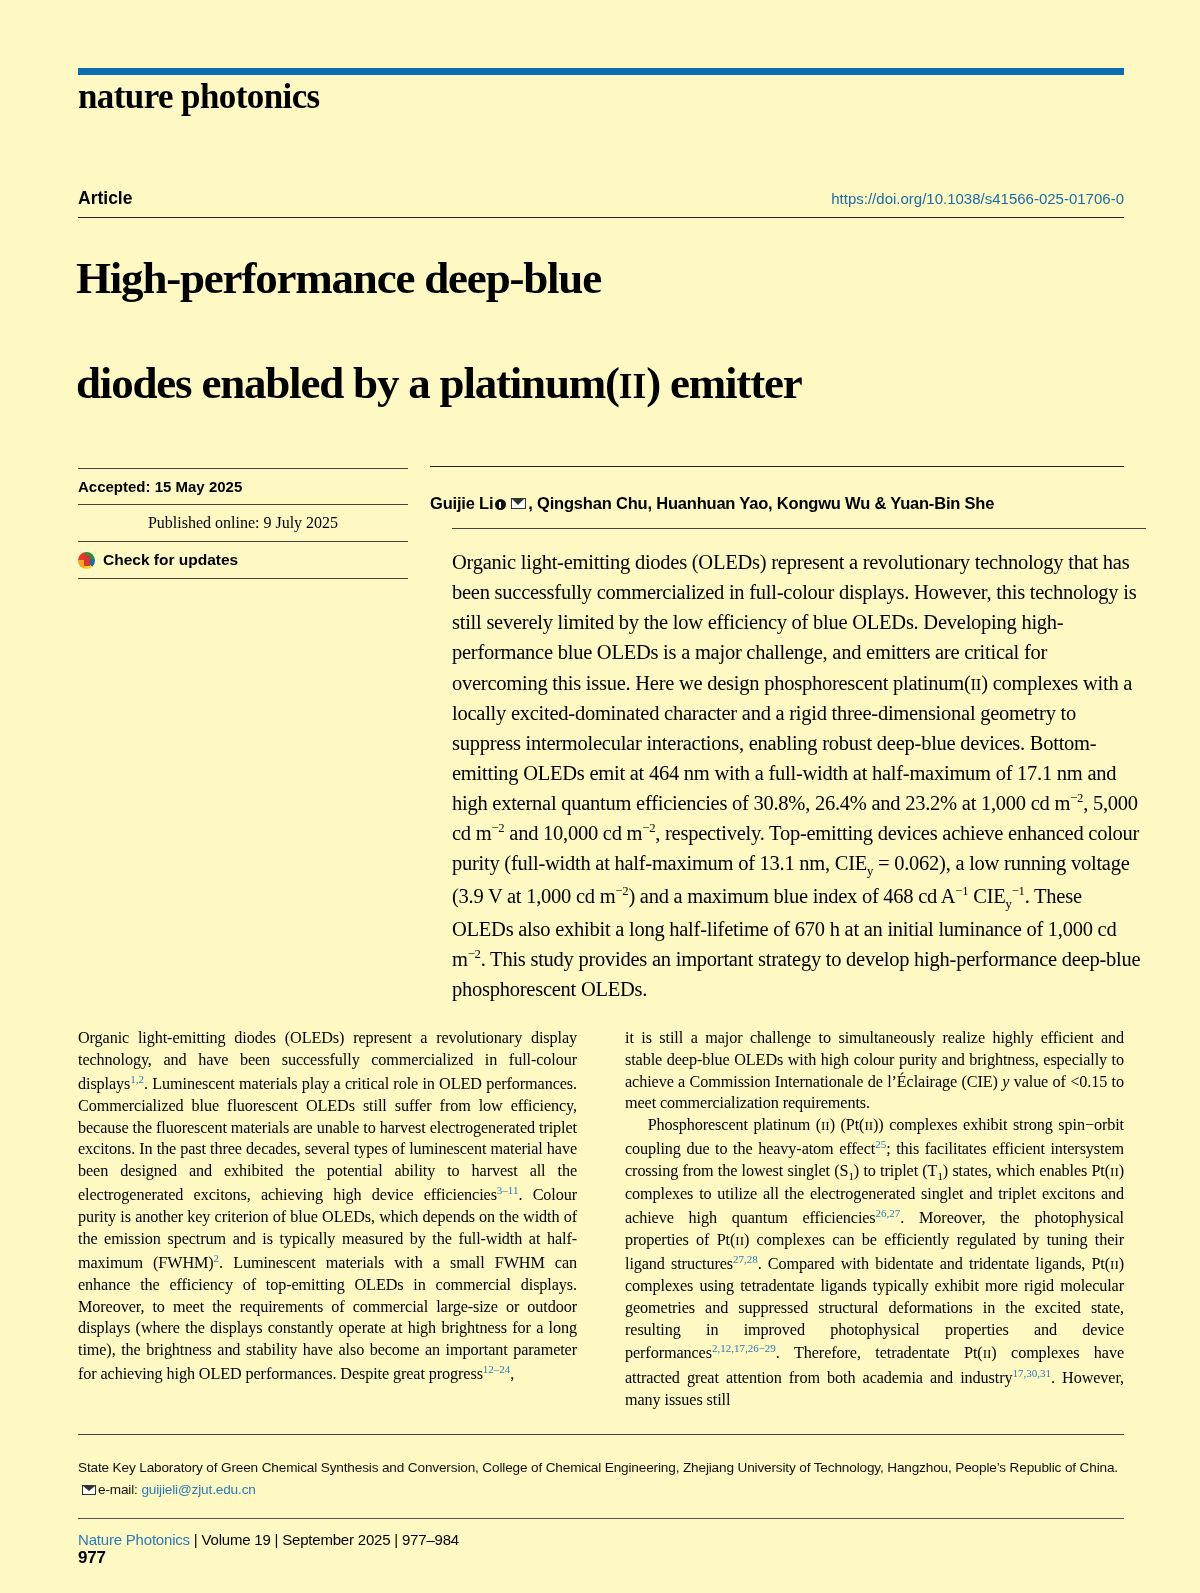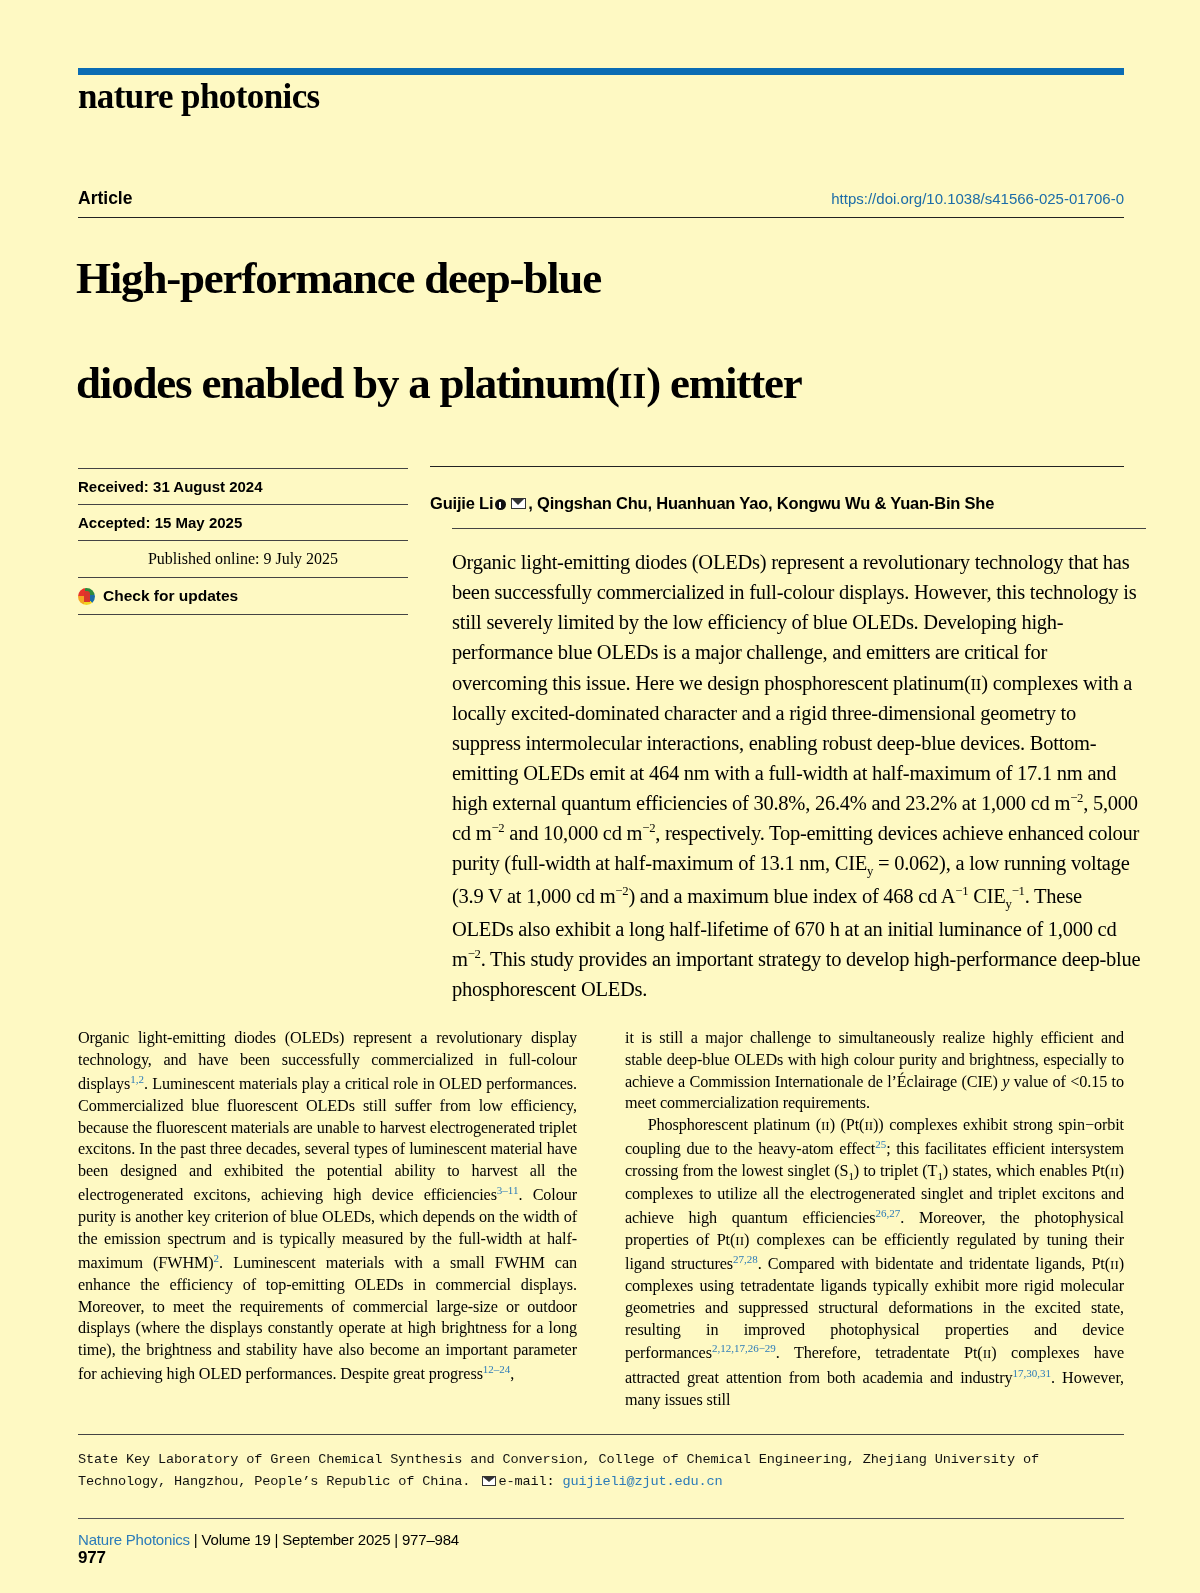--- a/index.html
+++ b/index.html
@@ -253,22 +253,22 @@
   }
   .body-col sub { font-size: 0.68em; vertical-align: sub; }
 
   
   .affil {
     position: absolute;
     left: 78px;
     top: 1434px;
     width: 1046px;
     border-top: 1.2px solid #444;
-    padding-top: 14px;
-    font-family: Liberation Mono, monospace;
+    padding-top: 22px;
+    font-family: Liberation Sans, sans-serif;
     font-size: 13.6px;
     line-height: 1.62;
     color: #111;
     letter-spacing: -0.15px;
   }
   .affil a { color: #2b7bb9; text-decoration: none; }
 
   
   .footer {
     position: absolute;
@@ -302,21 +302,20 @@
     <a class="doi-link" href="#">https://doi.org/10.1038/s41566-025-01706-0</a>
   </div>
 
   <h1 class="headline">
     <span>High-performance deep-blue</span><br>
     <br>
     <span>diodes enabled by a platinum(</span><span class="smallcaps">II</span><span>) emitter</span>
   </h1>
 
   <div class="meta-col">
-    <div class="meta-item">Received: 31 August 2024</div>
     <div class="meta-item">Accepted: 15 May 2025</div>
     <div class="meta-item serif-style">Published online: 9 July 2025</div>
     <div class="meta-item last">
       <span class="crossmark"></span>
       <span>Check for updates</span>
     </div>
   </div>
 
   <div class="authors">
     <span>Guijie Li</span><span class="orcid"></span><span class="envelope"></span><span>, Qingshan Chu, Huanhuan Yao, Kongwu Wu &amp; Yuan-Bin She</span>

